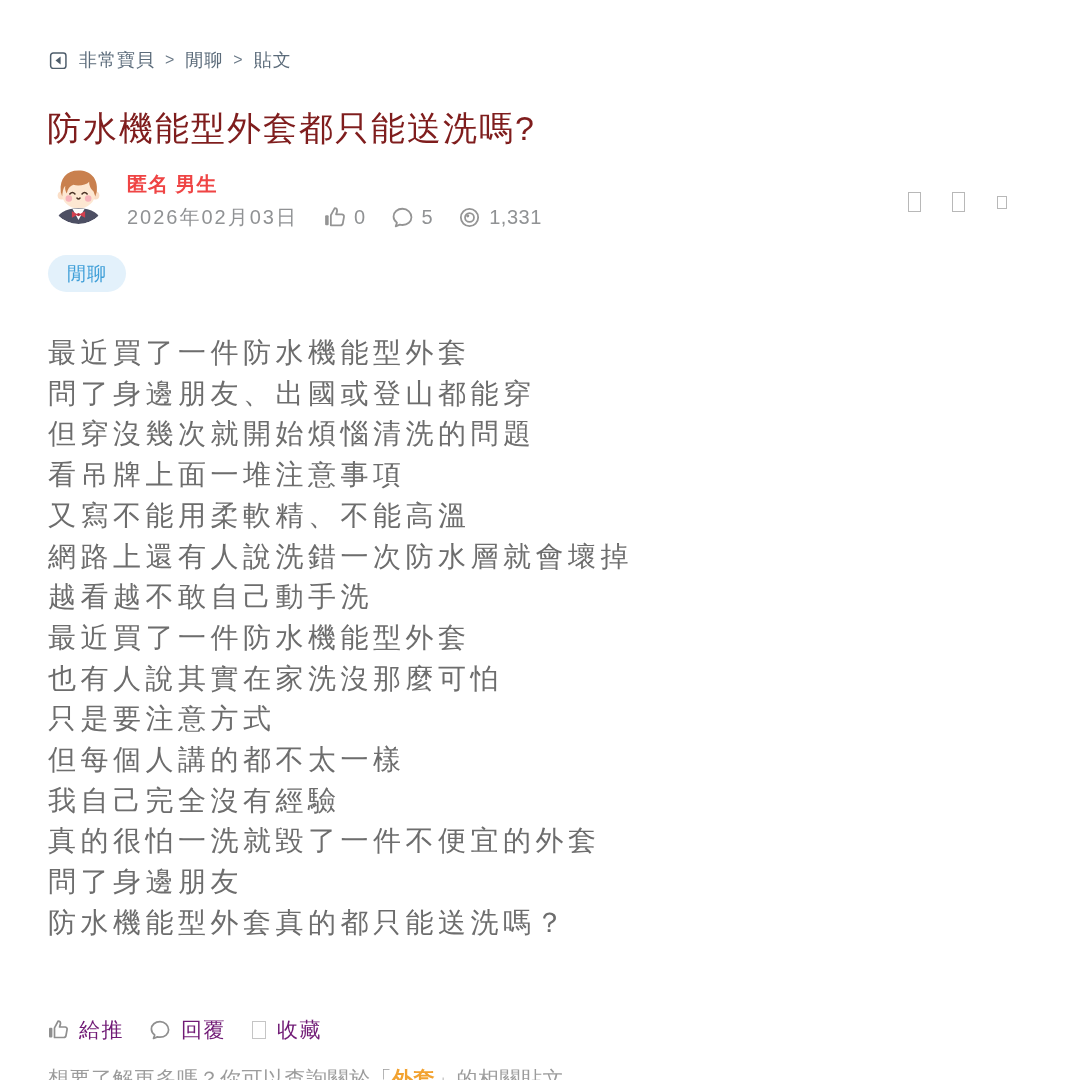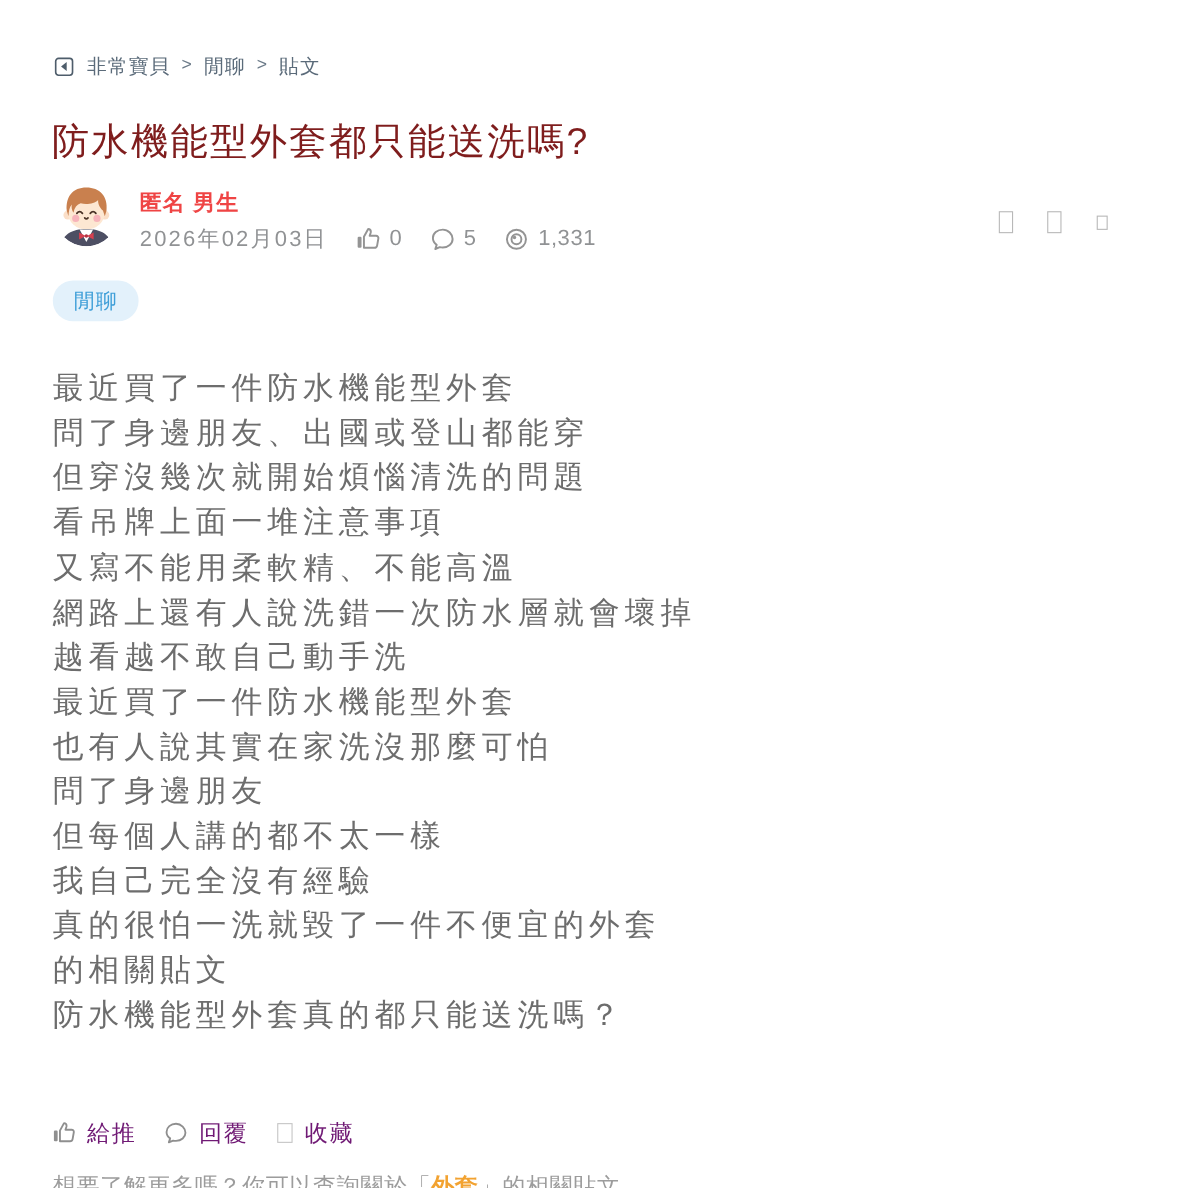--- a/index.html
+++ b/index.html
@@ -143,25 +143,25 @@
 <div class="post-body">
     <div class="body-line">最近買了一件防水機能型外套</div>
     <div class="body-line">問了身邊朋友、出國或登山都能穿</div>
     <div class="body-line">但穿沒幾次就開始煩惱清洗的問題</div>
     <div class="body-line">看吊牌上面一堆注意事項</div>
     <div class="body-line">又寫不能用柔軟精、不能高溫</div>
     <div class="body-line">網路上還有人說洗錯一次防水層就會壞掉</div>
     <div class="body-line">越看越不敢自己動手洗</div>
     <div class="body-line">最近買了一件防水機能型外套</div>
     <div class="body-line">也有人說其實在家洗沒那麼可怕</div>
-    <div class="body-line">問了身邊朋友</div>
+    <div class="body-line">只是要注意方式</div>
     <div class="body-line">但每個人講的都不太一樣</div>
     <div class="body-line">我自己完全沒有經驗</div>
     <div class="body-line">真的很怕一洗就毀了一件不便宜的外套</div>
-    <div class="body-line">的相關貼文</div>
+    <div class="body-line">問了身邊朋友</div>
     <div class="body-line">防水機能型外套真的都只能送洗嗎？</div>
   </div>
 
 <div class="action-bar">
   <span class="action-item">
     <span>
       <svg width="24" height="24" viewBox="0 0 24 24">
         <rect x="3" y="9.8" width="3.4" height="9.7" rx="1" fill="#8f8f8f"></rect>
         <path d="M8.5 19.5V9.8L12.2 3c1.3 0 2.3 1 2.3 2.4 0 .4-.1.8-.2 1.2L13.5 9h5.6c1.3 0 2.2 1.1 2 2.3l-1.1 6.2c-.2 1.2-1.2 2-2.4 2z" fill="none" stroke="#8f8f8f" stroke-width="1.7" stroke-linejoin="round"></path>
       </svg>

